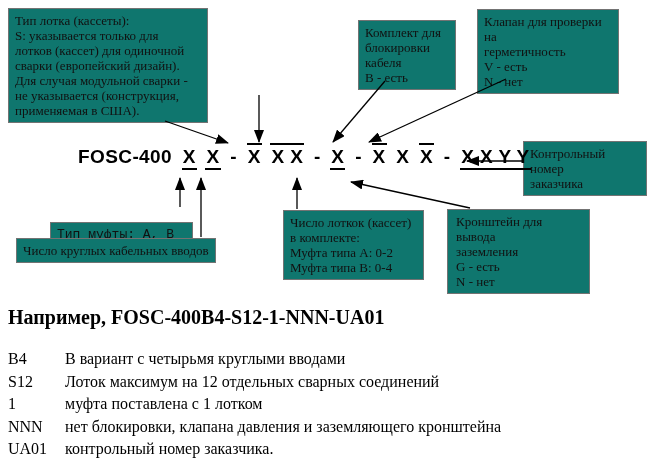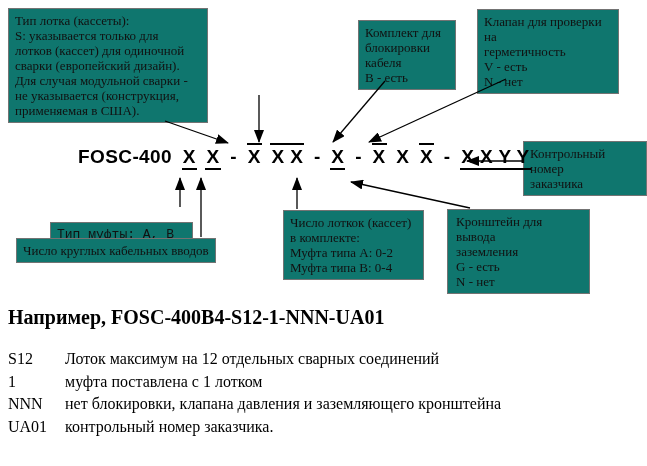--- a/index.html
+++ b/index.html
@@ -106,20 +106,24 @@
     <line x1="201" y1="237" x2="201" y2="178" marker-end="url(#ah)"></line>
     <line x1="297" y1="209" x2="297" y2="178" marker-end="url(#ah)"></line>
     <line x1="470" y1="208" x2="351" y2="182" marker-end="url(#ah)"></line>
     <line x1="522" y1="161" x2="467" y2="161" marker-end="url(#ah)"></line>
   </svg>
 
   <div class="example-title">Например, FOSC-400B4-S12-1-NNN-UA01</div>
 
   <div class="example-rows">
     <div class="example-row">
+      <span class="term">B4</span>
+      <span class="desc">В вариант с четырьмя круглыми вводами</span>
+    </div>
+    <div class="example-row">
       <span class="term">S12</span>
       <span class="desc">Лоток максимум на 12 отдельных сварных соединений</span>
     </div>
     <div class="example-row">
       <span class="term">1</span>
       <span class="desc">муфта поставлена с 1 лотком</span>
     </div>
     <div class="example-row">
       <span class="term">NNN</span>
       <span class="desc">нет блокировки, клапана давления и заземляющего кронштейна</span>

